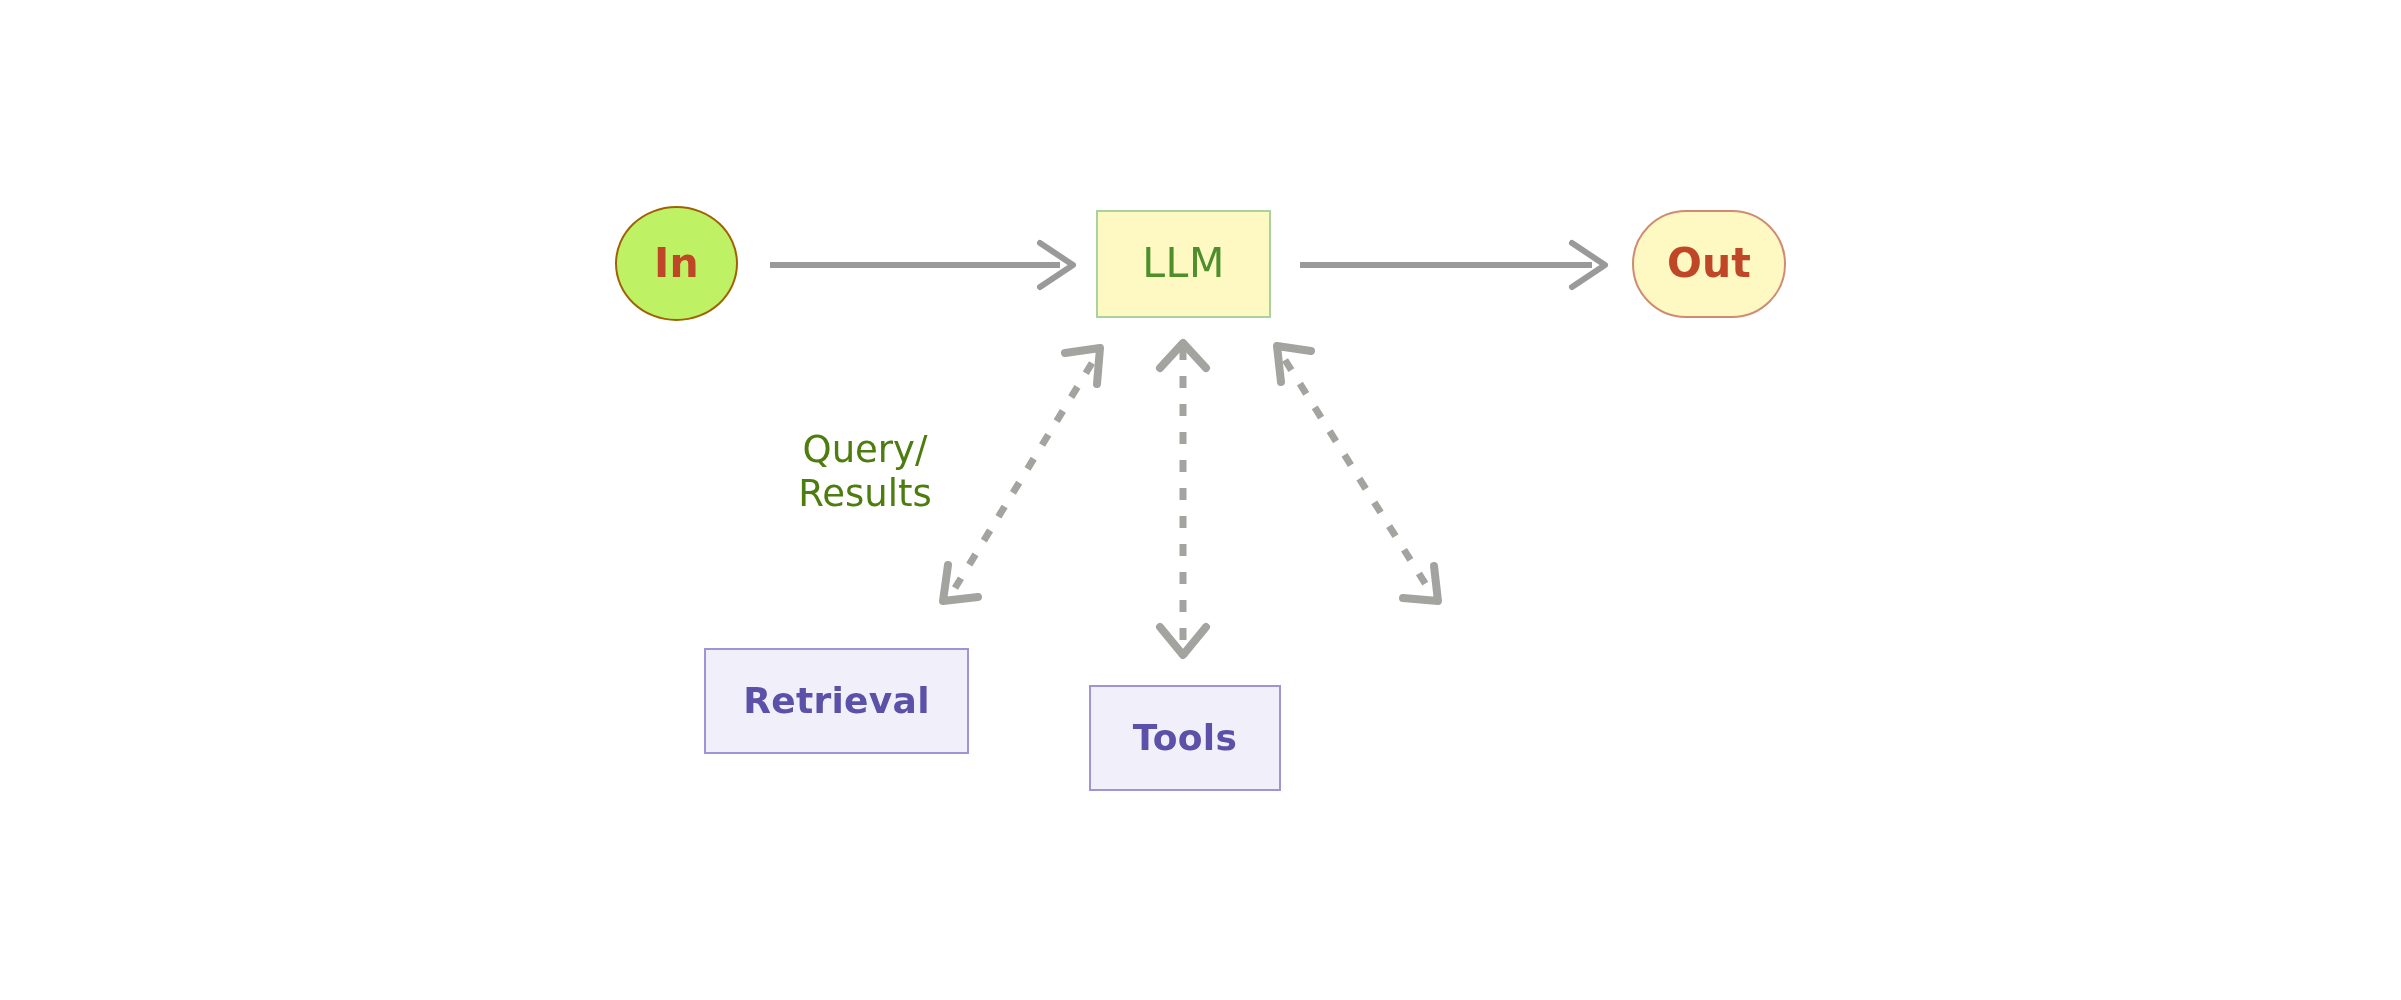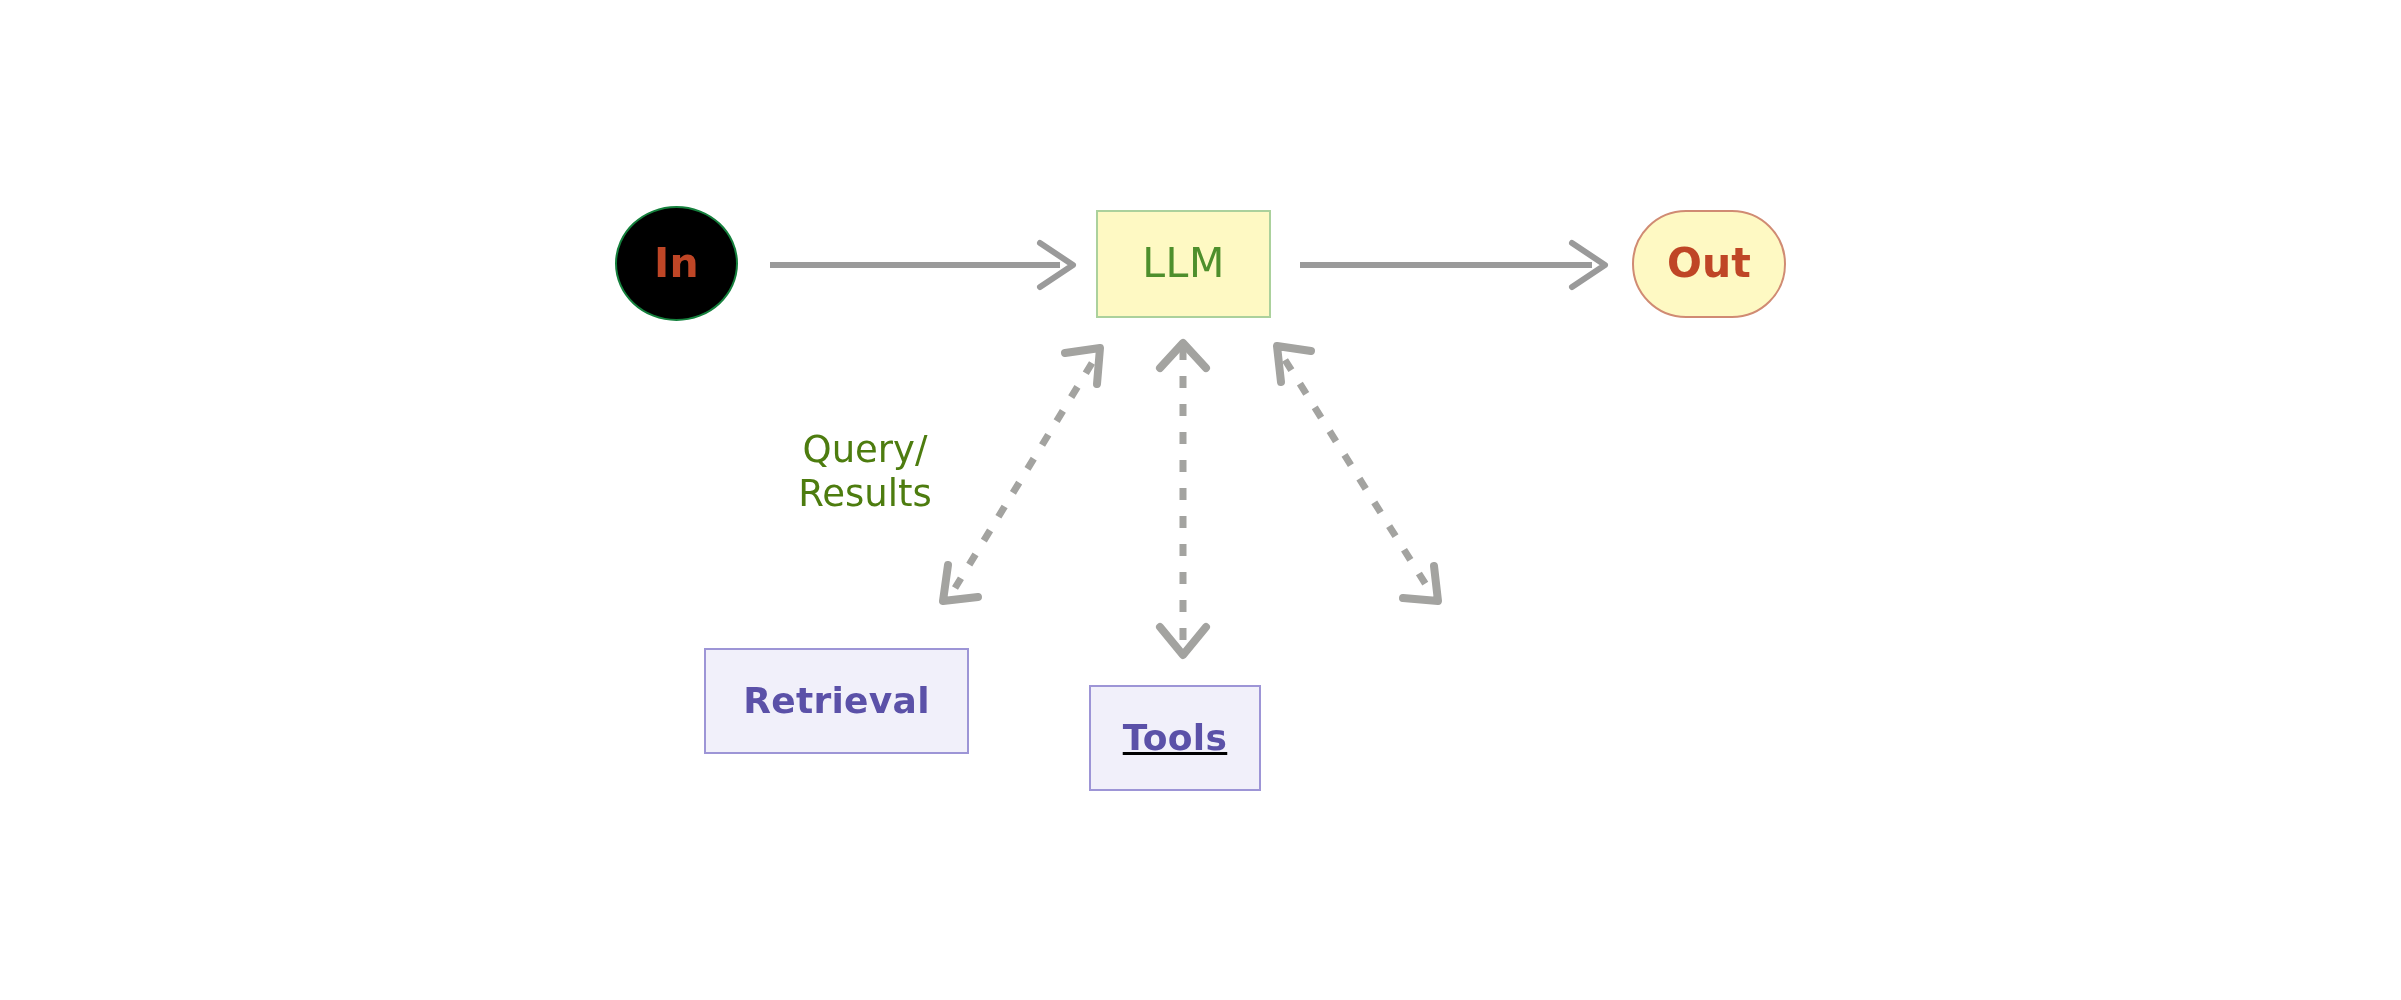--- a/index.html
+++ b/index.html
@@ -43,22 +43,22 @@
     white-space: nowrap;
   }
 
   
   #node-in {
     left: 615px;
     top: 206px;
     width: 123px;
     height: 115px;
     border-radius: 50%;
-    background: #000000;
-    border: 2px solid #15803d;
+    background: #bef264;
+    border: 2px solid #a16207;
   }
   #node-in .node-label {
     color: #bf4626;
     font-size: 41px;
     font-weight: 700;
     letter-spacing: 0.2px;
   }
 
   
   #node-llm {
@@ -106,23 +106,22 @@
   }
   #node-retrieval {
     left: 704px;
     top: 648px;
     width: 265px;
     height: 106px;
   }
   #node-tools {
     left: 1089px;
     top: 685px;
-    width: 172px;
+    width: 192px;
     height: 106px;
-    text-decoration: underline;
   }
   #node-memory {
     left: 1396px;
     top: 648px;
     width: 246px;
     height: 106px;
   }
 
   
   .edge-label {

